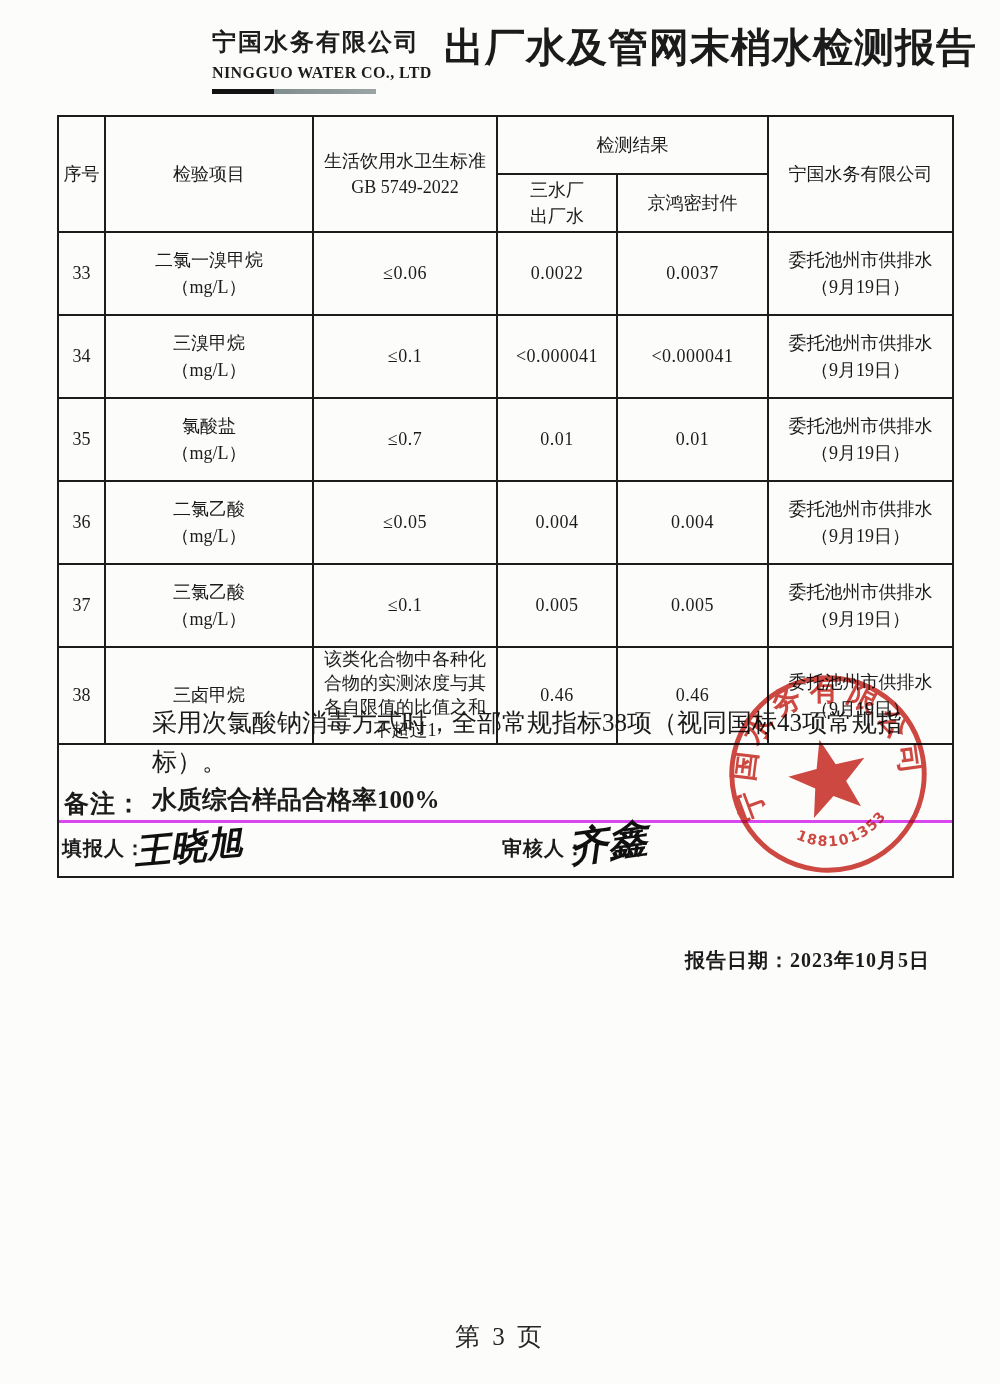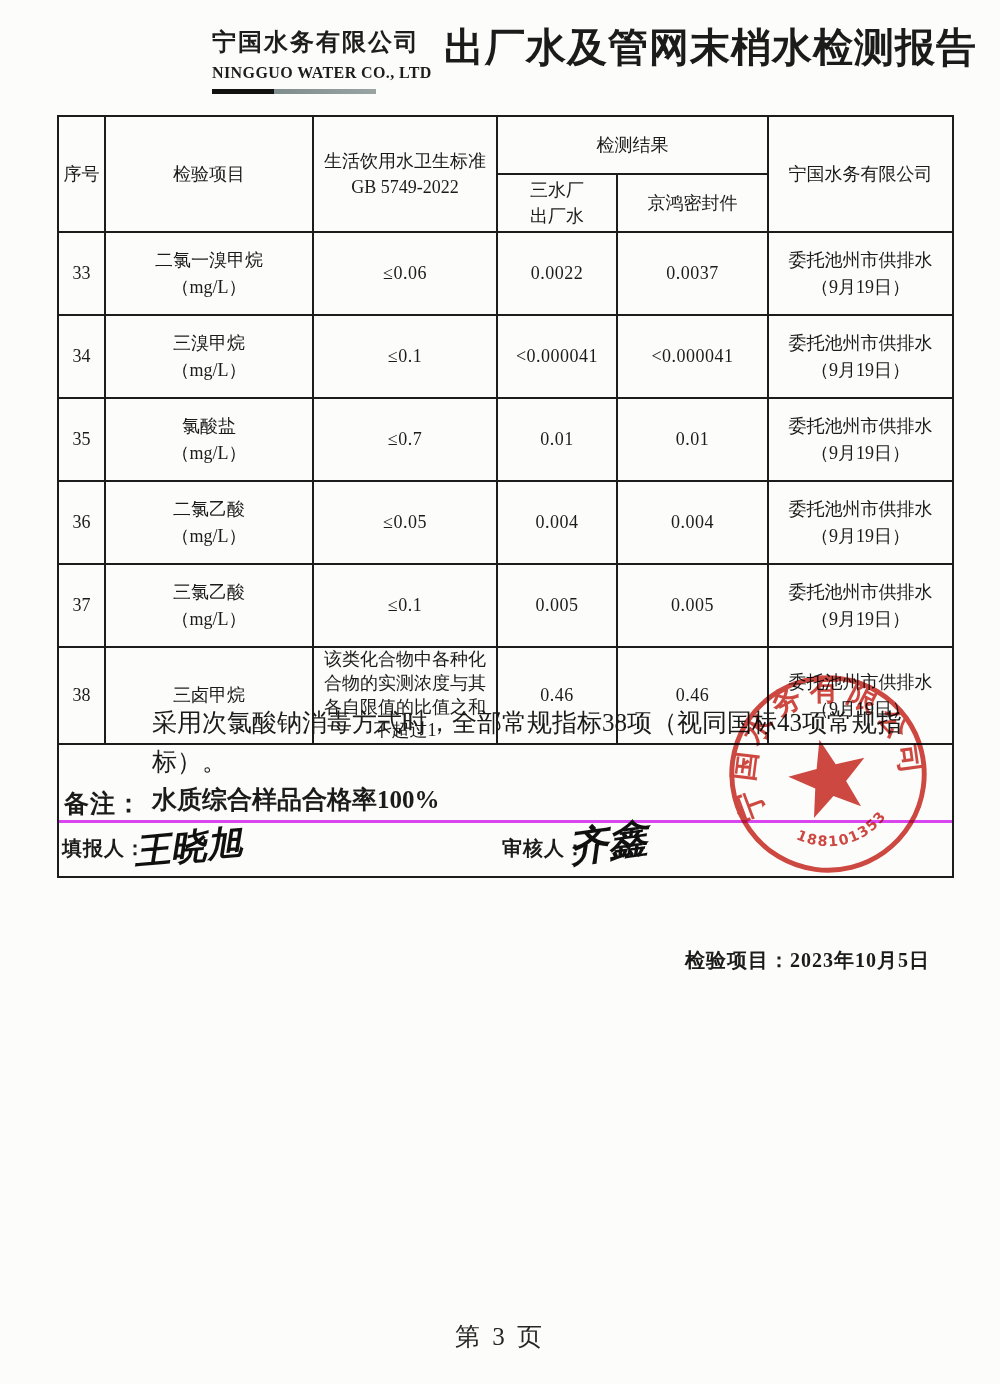--- a/index.html
+++ b/index.html
@@ -209,21 +209,21 @@
         <div>采用次氯酸钠消毒方式时，全部常规指标38项（视同国标43项常规指标）。</div>
         <div class="remark-line2">水质综合样品合格率100%</div>
       </div>
     </div>
 
     <div class="sign-section">
       <span class="sign-label lbl-filler">填报人：</span>
       <span class="handwriting sig-filler">王晓旭</span>
       <span class="sign-label lbl-reviewer">审核人：</span>
       <span class="handwriting sig-reviewer">齐鑫</span>
-      <div class="report-date">检验项目：2023年10月5日</div>
+      <div class="report-date">报告日期：2023年10月5日</div>
     </div>
 
   </div>
 
   <svg class="stamp" viewBox="-110 -110 220 220">
     <defs>
       <path id="arcTop" d="M -68 31 A 75 75 0 1 1 68 31" fill="none"></path>
       <path id="arcBot" d="M -52 52 A 73.5 73.5 0 0 0 52 52" fill="none"></path>
     </defs>
     <circle cx="0" cy="0" r="98" fill="none" stroke="#c92f28" stroke-width="5"></circle>

